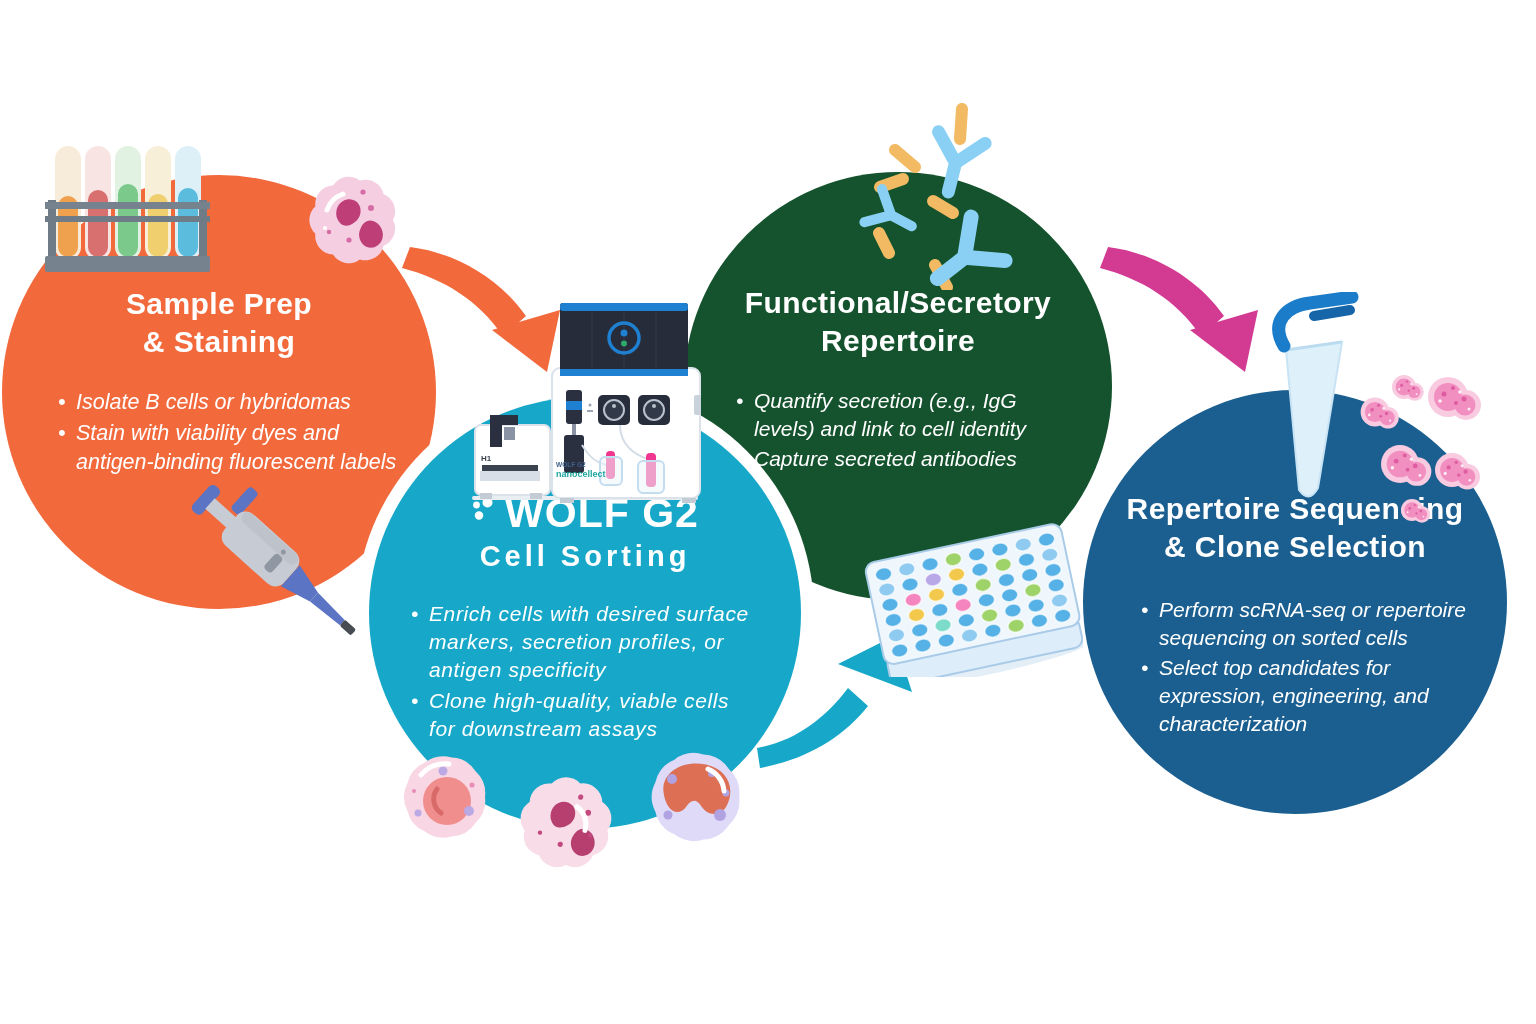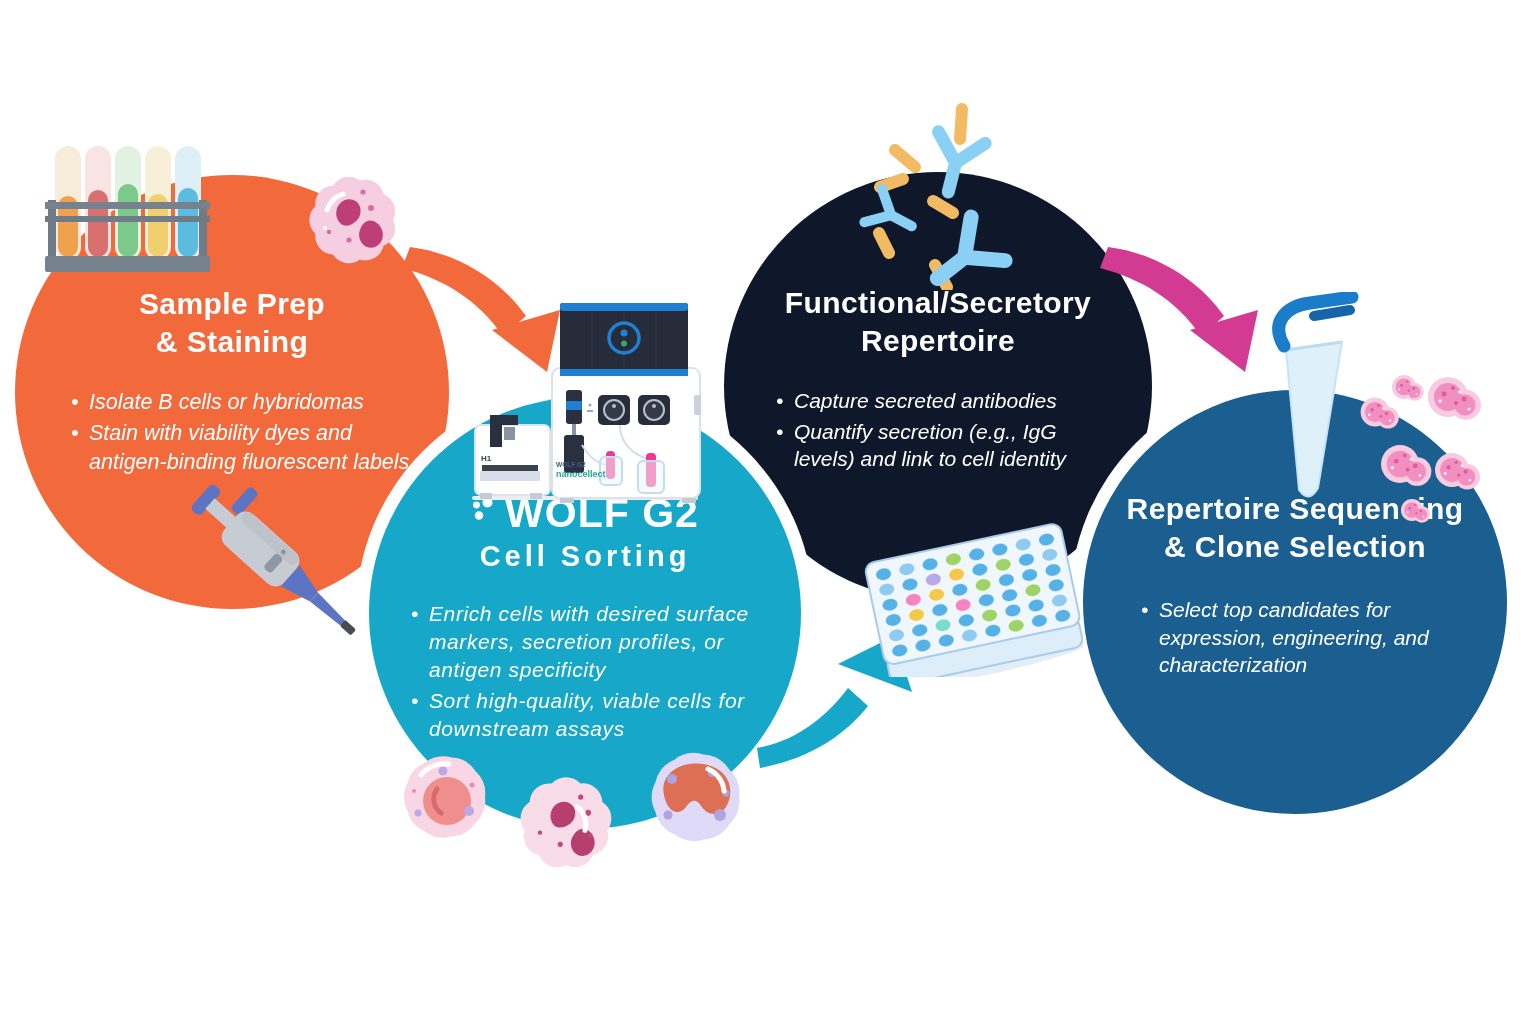--- a/index.html
+++ b/index.html
@@ -1,20 +1,20 @@
 <!DOCTYPE html>
 <html><head>
 <meta charset="utf-8">
 <style>
   html,body{margin:0;padding:0;}
   body{width:1536px;height:1024px;position:relative;overflow:hidden;background:#fff;
        font-family:"Liberation Sans",sans-serif;}
   .circle{position:absolute;border-radius:50%;color:#fff;box-shadow:0 0 0 13px #fff;}
-  .c1{left:15px;top:175px;width:434px;height:434px;background:#F2693C;z-index:1;}
-  .c3{left:724px;top:172px;width:428px;height:428px;background:#0f172a;z-index:2;}
+  .c1{left:2px;top:175px;width:434px;height:434px;background:#F2693C;z-index:1;}
+  .c3{left:684px;top:172px;width:428px;height:428px;background:#14532d;z-index:2;}
   .c2{left:369px;top:397px;width:432px;height:432px;background:#17A8C9;z-index:3;}
   .c4{left:1083px;top:390px;width:424px;height:424px;background:#1A5F90;z-index:4;}
   .title{text-align:center;font-weight:800;font-size:30px;line-height:1.26;letter-spacing:.4px;}
   .c1 .title{margin-top:110px;}
   .c3 .title{margin-top:112px;}
   .c4 .title{margin-top:100px;}
   .brand-row{display:flex;justify-content:center;align-items:flex-start;gap:8px;margin-top:96px;}
   .brand-row .brand{font-size:41px;font-weight:800;letter-spacing:1px;line-height:1;}
   .logo-mark{margin-top:4px;}
   .title2{text-align:center;font-size:29px;font-weight:700;letter-spacing:4px;margin-top:6px;}
@@ -62,47 +62,48 @@
     <li>Stain with viability dyes and antigen-binding fluorescent labels</li>
   </ul>
 </div>
 
 <div class="circle c3">
   <div class="title">
     <div>Functional/Secretory</div>
     <div>Repertoire</div>
   </div>
   <ul class="bullets">
+    <li>Quantify secretion (e.g., IgG levels) and link to cell identity</li>
     <li>Capture secreted antibodies</li>
-    <li>Quantify secretion (e.g., IgG levels) and link to cell identity</li>
   </ul>
 </div>
 
 <div class="circle c2">
   <div class="brand-row">
     <svg class="logo-mark" width="26" height="28" viewBox="0 0 26 28">
       <circle cx="5.5" cy="8" r="3.4" fill="#fff"></circle>
       <circle cx="16.5" cy="5.5" r="5" fill="#fff"></circle>
       <circle cx="8" cy="18.5" r="4.2" fill="#fff"></circle>
     </svg>
     <span class="brand">WOLF G2</span>
   </div>
   <div class="title2">Cell Sorting</div>
   <ul class="bullets">
     <li>Enrich cells with desired surface markers, secretion profiles, or antigen specificity</li>
-    <li>Sort high-quality, viable cells for downstream assays</li>
+    <li>Clone high-quality, viable cells for downstream assays</li>
   </ul>
 </div>
 
 <div class="circle c4">
   <div class="title">
     <div>Repertoire Sequencing</div>
     <div>&amp; Clone Selection</div>
   </div>
   <ul class="bullets">
+    <li>Perform scRNA-seq or repertoire sequencing on sorted cells</li>
     <li>Select top candidates for expression, engineering, and characterization</li>
   </ul>
 </div>
 
 <svg class="arrows" width="1536" height="1024">
   <g fill="#F2693C">
     <path d="M410,247 C452,252 498,276 526,316 L503,336 C478,300 444,279 402,268 Z"></path>
     <path d="M492,330 L560,310 L547,372 Z"></path>
   </g>
   <g fill="#17A8C9">

